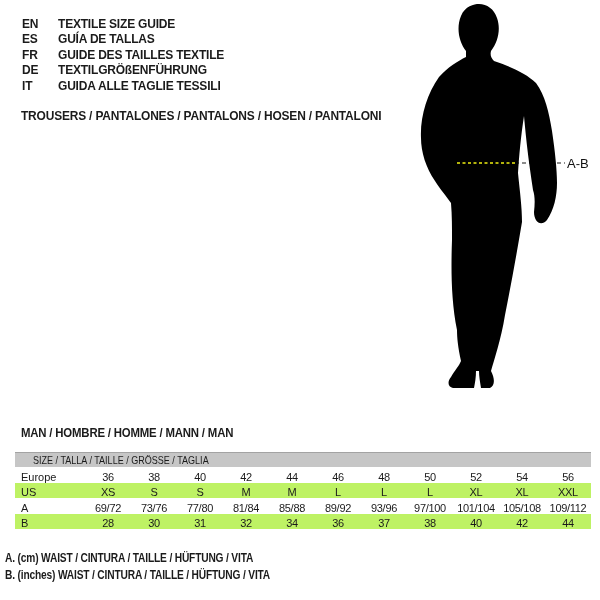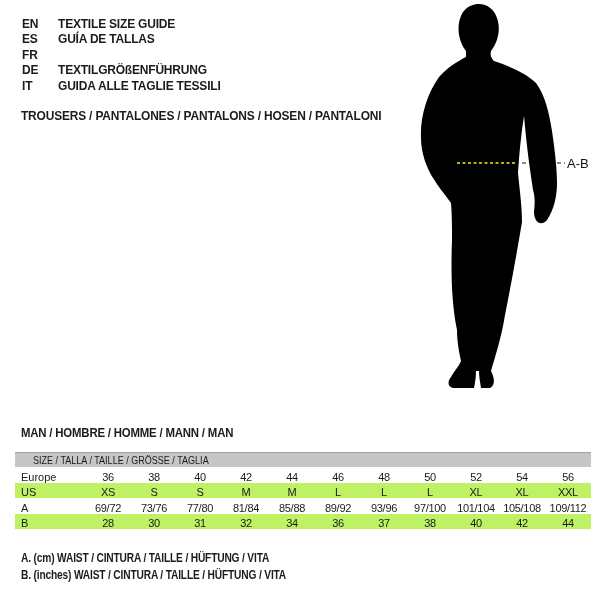--- a/index.html
+++ b/index.html
@@ -71,21 +71,21 @@
     display: flex;
     height: 15.5px;
     align-items: flex-end;
     font-size: 11px;
   }
   .t-row.stripe { background: #bef264; }
   .t-label { width: 70px; padding-left: 6px; box-sizing: border-box; }
   .t-cell { flex: 1; text-align: center; letter-spacing: -0.3px; }
 
   
-  .footnotes { position: absolute; left: 21px; top: 551px; }
+  .footnotes { position: absolute; left: 5px; top: 551px; }
   .footnote {
     height: 16.5px;
     font-weight: bold; font-size: 12px; letter-spacing: -0.2px;
     transform: scaleX(0.85); transform-origin: 0 50%;
     white-space: nowrap;
   }
 </style>
 </head>
 <body>
 
@@ -95,20 +95,21 @@
     <div class="lang-row">
       <span class="lang-code">EN</span>
       <span class="lang-label">TEXTILE SIZE GUIDE</span>
     </div>
     <div class="lang-row">
       <span class="lang-code">ES</span>
       <span class="lang-label">GUÍA DE TALLAS</span>
     </div>
     <div class="lang-row">
       <span class="lang-code">FR</span>
+      <span class="lang-label">GUIDE DES TAILLES TEXTILE</span>
     </div>
     <div class="lang-row">
       <span class="lang-code">DE</span>
       <span class="lang-label">TEXTILGRÖßENFÜHRUNG</span>
     </div>
     <div class="lang-row">
       <span class="lang-code">IT</span>
       <span class="lang-label">GUIDA ALLE TAGLIE TESSILI</span>
     </div>
   </div>

